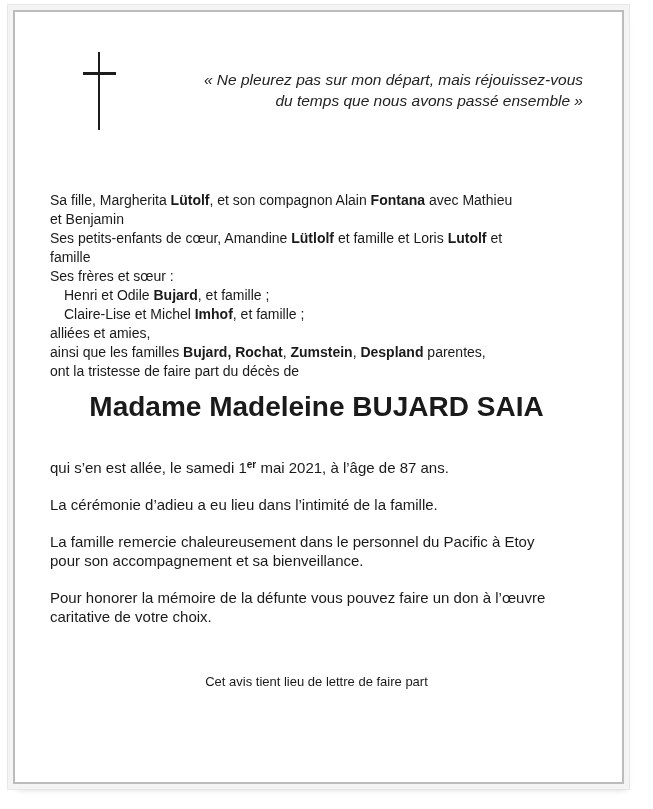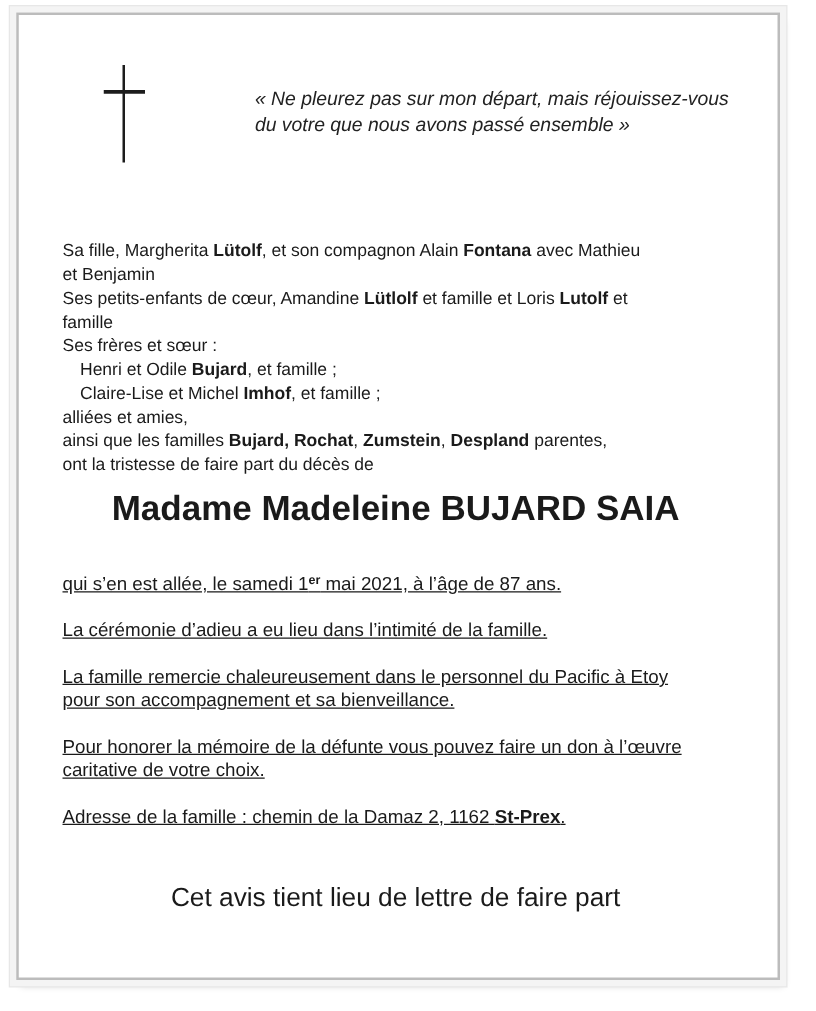--- a/index.html
+++ b/index.html
@@ -22,68 +22,68 @@
 
   .header { position: relative; height: 179px; }
   .cross {
     position: absolute; left: 33px; top: 40px;
     width: 33px; height: 78px;
   }
   .cross .bar-v { position: absolute; left: 15px; top: 0; width: 2px; height: 78px; background: #1c1c1c; }
   .cross .bar-h { position: absolute; left: 0; top: 20px; width: 33px; height: 3px; background: #1c1c1c; }
   .quote {
     position: absolute; right: 0; top: 57px;
-    text-align: left;
+    text-align: right;
     font-style: italic;
     font-size: 15.5px;
     line-height: 21px;
     color: #222222;
   }
 
   .announcement { font-size: 14px; line-height: 19px; }
   .announcement .line { min-height: 19px; }
   .announcement .indent { padding-left: 14px; }
 
   .title {
     margin-top: 9px;
     font-size: 28px;
     line-height: 34px;
     font-weight: bold;
     text-align: center;
     white-space: nowrap;
   }
 
-  .para { font-size: 15px; line-height: 19px; margin-top: 18px; text-decoration: underline; }
+  .para { font-size: 15px; line-height: 19px; margin-top: 18px; }
   .para.first { margin-top: 31px; }
   .para .ln { display: block; }
 
   .footer-notice {
     margin-top: 46px;
-    font-size: 21px;
+    font-size: 13px;
     line-height: 19px;
     text-align: center;
   }
 
   .b { font-weight: bold; }
   .sup { font-size: 10px; vertical-align: 5px; }
 </style>
 </head>
 <body>
 
 <div class="card">
   <div class="content">
 
     <div class="header">
       <div class="cross">
         <div class="bar-v"></div>
         <div class="bar-h"></div>
       </div>
       <div class="quote">
         <div>« Ne pleurez pas sur mon départ, mais réjouissez-vous</div>
-        <div>du votre que nous avons passé ensemble »</div>
+        <div>du temps que nous avons passé ensemble »</div>
       </div>
     </div>
 
     <div class="announcement">
       <div class="line"><span>Sa fille, Margherita </span><span class="b">Lütolf</span><span>, et son compagnon Alain </span><span class="b">Fontana</span><span> avec Mathieu</span></div>
       <div class="line"><span>et Benjamin</span></div>
       <div class="line"><span>Ses petits-enfants de cœur, Amandine </span><span class="b">Lütlolf</span><span> et famille et Loris </span><span class="b">Lutolf</span><span> et</span></div>
       <div class="line"><span>famille</span></div>
       <div class="line"><span>Ses frères et sœur :</span></div>
       <div class="line indent"><span>Henri et Odile </span><span class="b">Bujard</span><span>, et famille ;</span></div>
@@ -102,18 +102,17 @@
     <p class="para">
       <span class="ln"><span>La famille remercie chaleureusement dans le personnel du Pacific à Etoy</span></span>
       <span class="ln"><span>pour son accompagnement et sa bienveillance.</span></span>
     </p>
 
     <p class="para">
       <span class="ln"><span>Pour honorer la mémoire de la défunte vous pouvez faire un don à l’œuvre</span></span>
       <span class="ln"><span>caritative de votre choix.</span></span>
     </p>
 
-    <p class="para"><span>Adresse de la famille : chemin de la Damaz 2, 1162 </span><span class="b">St-Prex</span><span>.</span></p>
 
     <div class="footer-notice">Cet avis tient lieu de lettre de faire part</div>
 
   </div>
 </div>
 
 </body></html>

